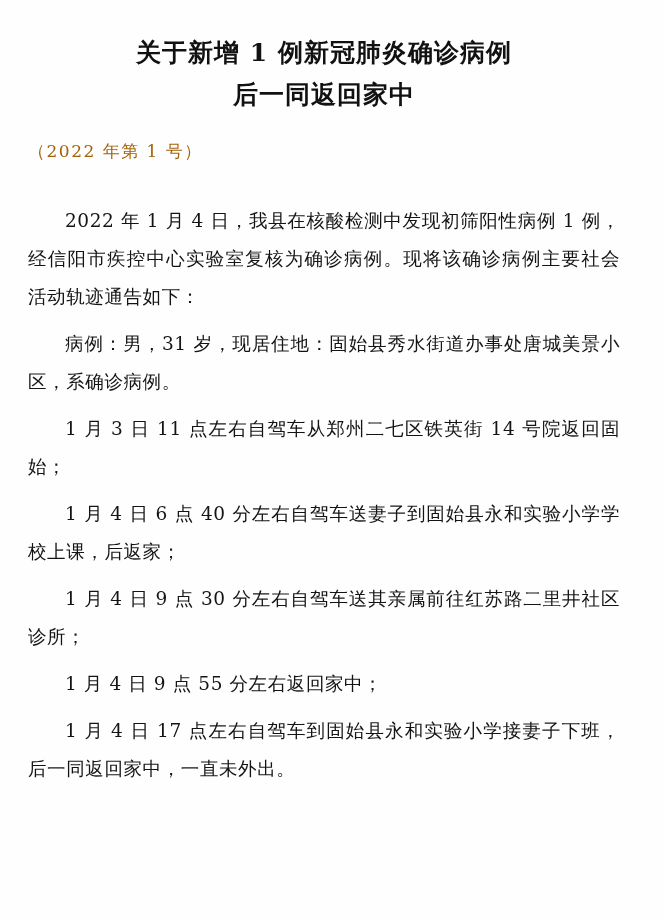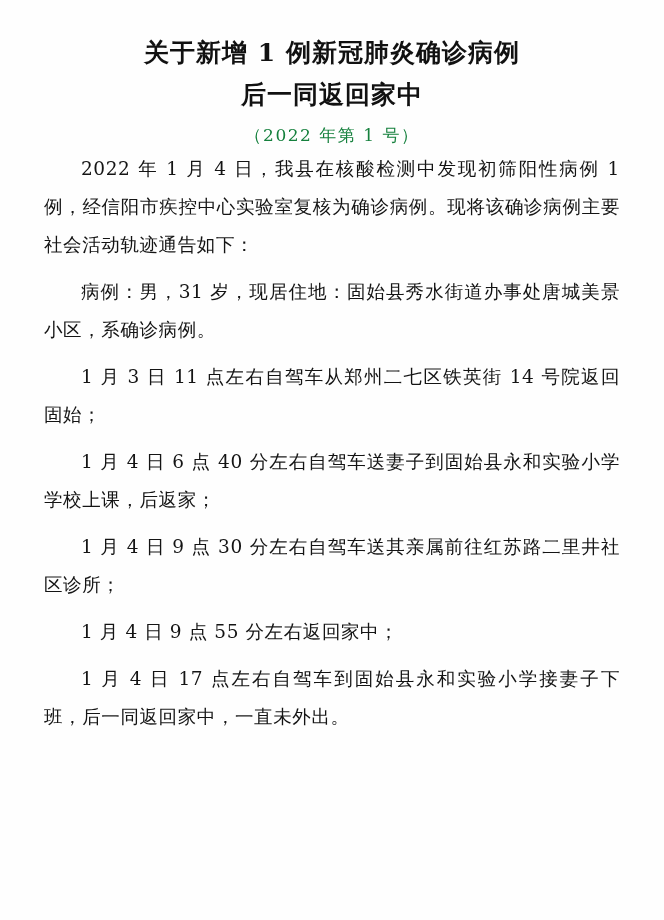--- a/index.html
+++ b/index.html
@@ -11,45 +11,45 @@
     width: 664px;
     height: 920px;
     overflow: hidden;
     font-family: "DejaVu Serif", "Liberation Serif", serif;
     color: #1a1a1a;
   }
   .page {
     width: 664px;
     height: 920px;
     box-sizing: border-box;
-    padding: 18px 44px 0 44px;
+    padding: 18px 44px 0 28px;
     background: #fefefe;
   }
   .doc-title {
     text-align: center;
     font-size: 25px;
     line-height: 42px;
     font-weight: 700;
     letter-spacing: 1px;
     margin-top: 14px;
     color: #111111;
   }
   .doc-title .line {
     display: block;
     white-space: nowrap;
   }
   .doc-subtitle {
-    text-align: center;
     font-size: 17px;
     line-height: 30px;
-    margin-top: 4px;
+    margin-top: 20px;
     letter-spacing: 1.5px;
-    color: #15803d;
+    color: #a16207;
   }
   .body-text {
+    margin-top: 36px;
   }
   .para {
     font-size: 18.5px;
     line-height: 38px;
     text-indent: 2em;
     letter-spacing: 0.6px;
     text-align: justify;
     color: #141414;
     margin: 0 0 9px 0;
   }

